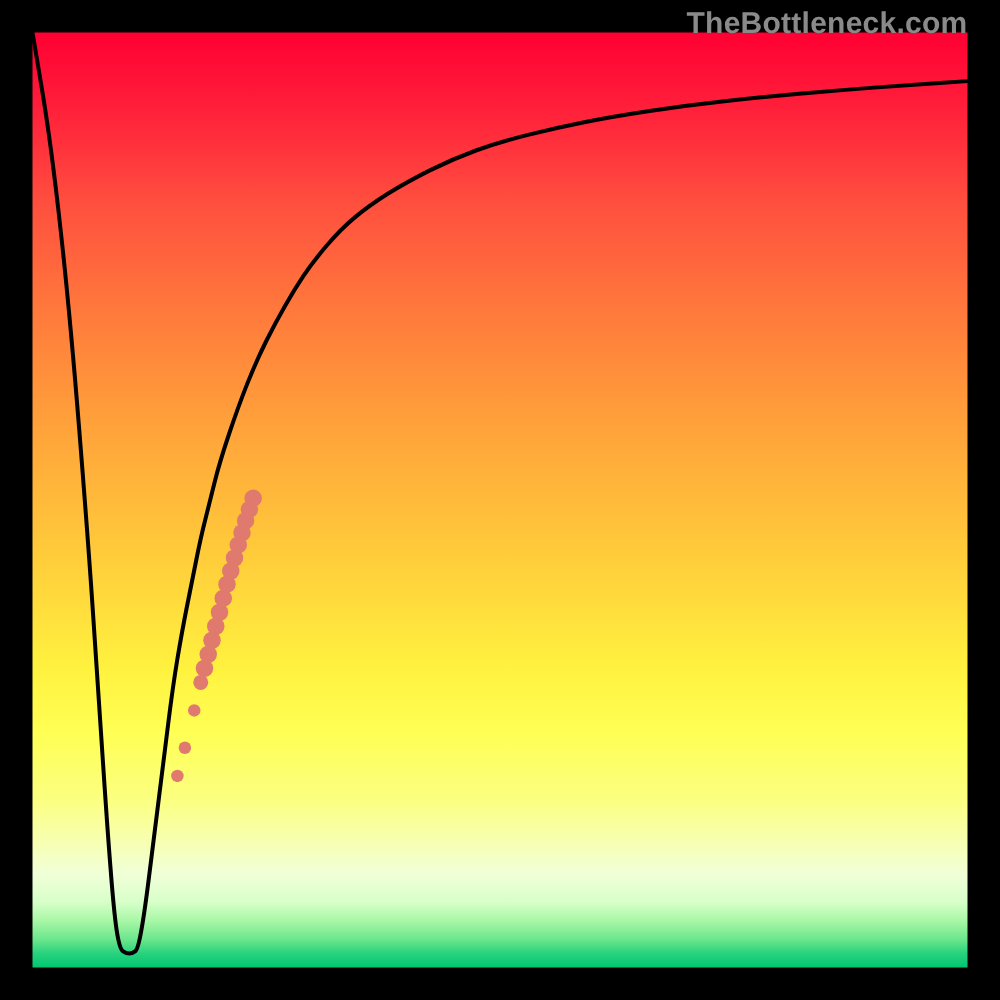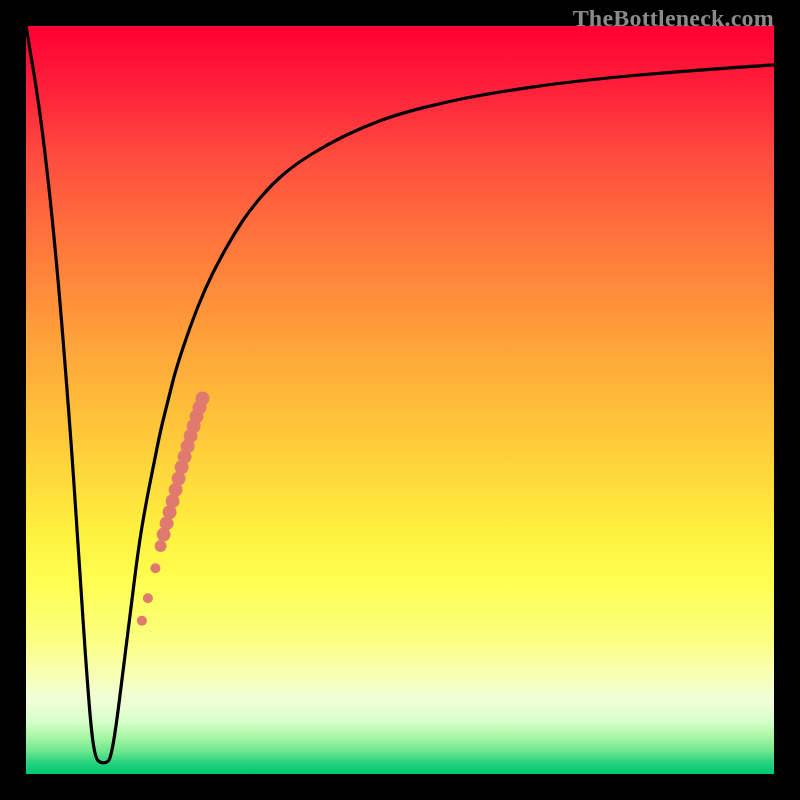--- a/index.html
+++ b/index.html
@@ -39,21 +39,21 @@
       #6be68c 97%,
       #28d27d 98.5%,
       #00c672 100%
     );
   }
   .watermark {
     position: absolute;
     top: 5px;
     right: 26px;
     color: #8a8a8a;
-    font-family: Liberation Serif, serif;
+    font-family: Liberation Sans, sans-serif;
     font-size: 24px;
     font-weight: 600;
     letter-spacing: 0.2px;
     user-select: none;
   }
   svg.overlay {
     position: absolute;
     left: 0;
     top: 0;
   }

